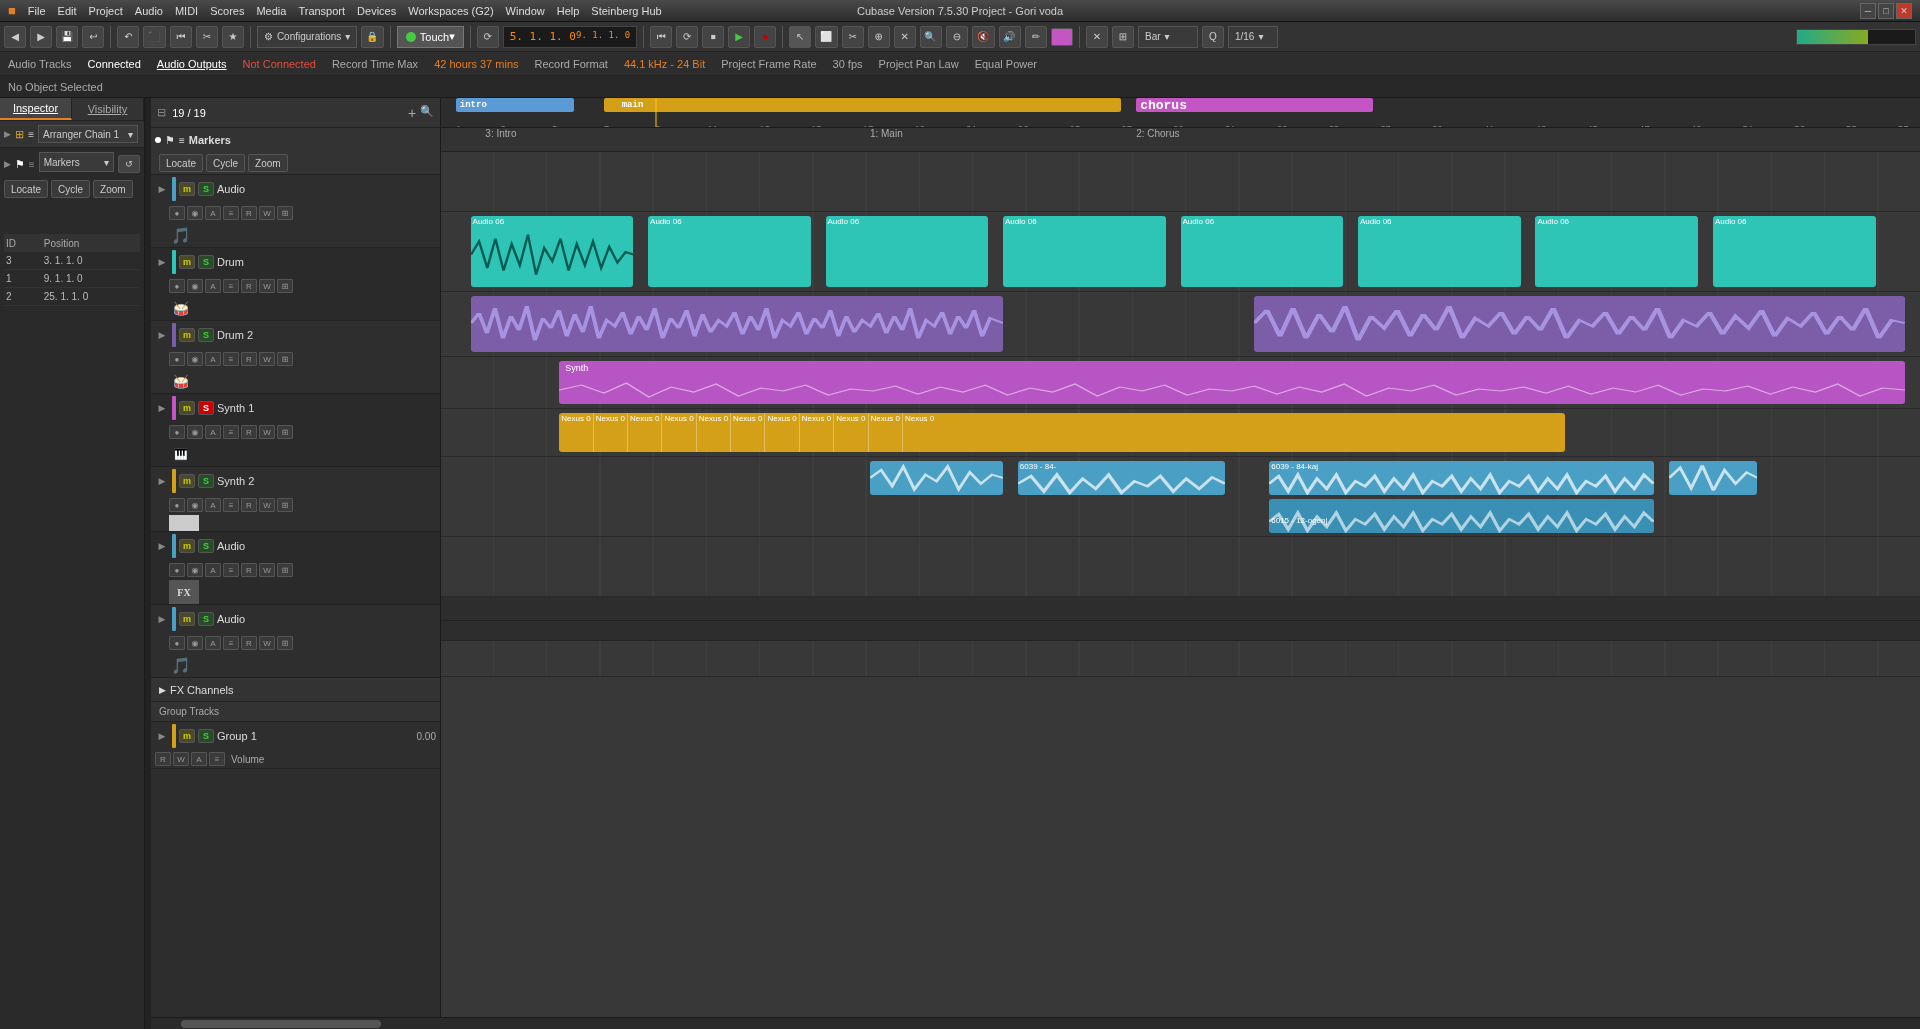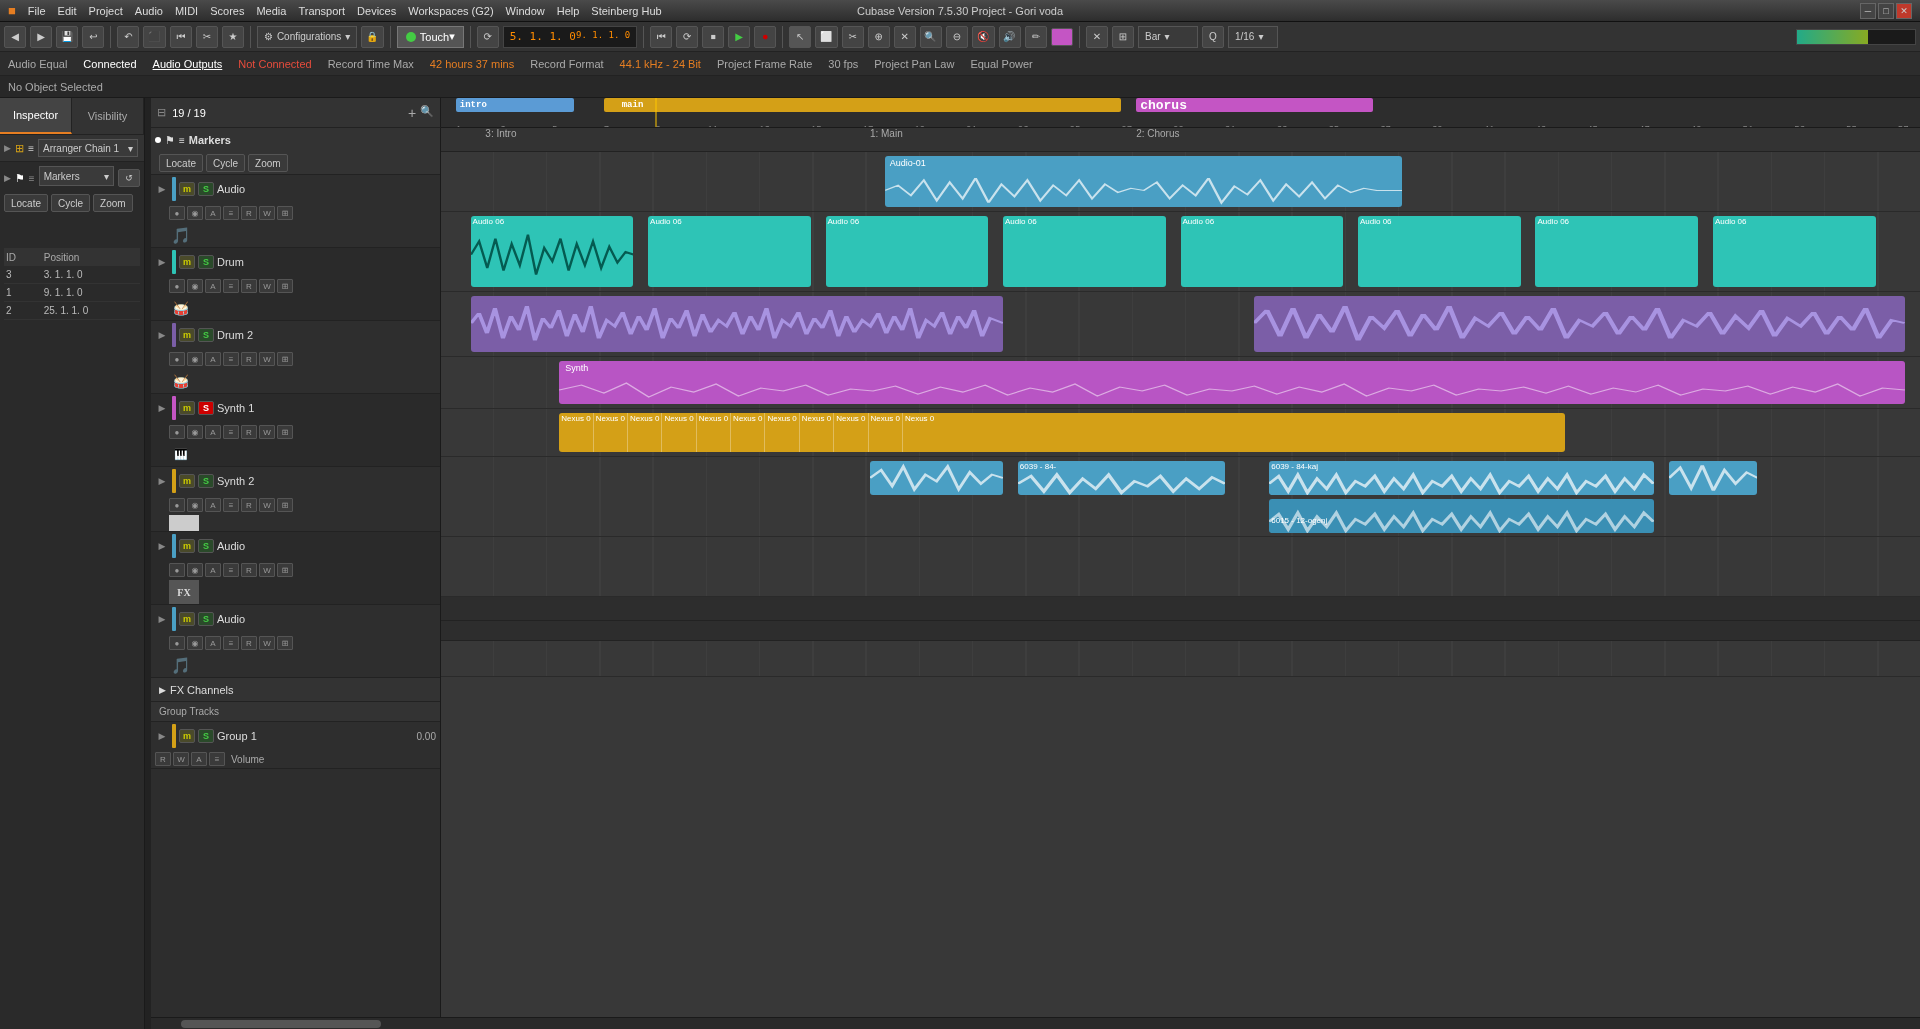--- a/index.html
+++ b/index.html
@@ -157,28 +157,29 @@
       flex-direction: column;
       overflow: hidden;
     }
     #inspector-tabs {
       display: flex;
       background: #333;
       border-bottom: 1px solid #222;
     }
     .inspector-tab {
       flex: 1;
-      height: 36px;
+      height: 22px;
       display: flex;
       align-items: center;
       justify-content: center;
       font-size: 11px;
       cursor: pointer;
       color: #aaa;
       border-right: 1px solid #222;
+      text-decoration: underline;
     }
     .inspector-tab.active {
       background: #444;
       color: #fff;
       border-bottom: 2px solid #e67e22;
     }
     .markers-dropdown {
       width: 100%;
       height: 20px;
       background: #3a3a3a;
@@ -483,21 +484,21 @@
   </div>
 
   <div style="margin-left:auto;display:flex;align-items:center;gap:4px;">
     <div style="width:120px;height:16px;background:#1a1a1a;border:1px solid #444;position:relative;">
       <div style="position:absolute;left:0;top:0;width:60%;height:100%;background:linear-gradient(to right,#2a8,#8a2);"></div>
     </div>
   </div>
 </div>
 
 <div id="status-bar">
-  <span>Audio Equal</span>
+  <span>Audio Tracks</span>
   <span class="active">Connected</span>
   <span class="active" style="text-decoration:underline;">Audio Outputs</span>
   <span class="warning">Not Connected</span>
   <span>Record Time Max</span>
   <span class="accent">42 hours 37 mins</span>
   <span>Record Format</span>
   <span class="accent">44.1 kHz - 24 Bit</span>
   <span>Project Frame Rate</span>
   <span>30 fps</span>
   <span>Project Pan Law</span>
@@ -824,26 +825,20 @@
         <div style="height:24px;background:#333;position:relative;border-bottom:1px solid #222;">
           <div style="position:absolute;left:3%;font-size:10px;color:#aaa;">3: Intro</div>
           <div style="position:absolute;left:29%;font-size:10px;color:#aaa;">1: Main</div>
           <div style="position:absolute;left:47%;font-size:10px;color:#aaa;">2: Chorus</div>
         </div>
 
         <div style="height:60px;border-bottom:1px solid #2a2a2a;position:relative;">
 
           <div style="position:absolute;inset:0;background:repeating-linear-gradient(to right,transparent,transparent 3.5%,rgba(255,255,255,0.03) 3.5%,rgba(255,255,255,0.03) 3.6%);"></div>
 
-          <div style="position:absolute;left:30%;width:35%;top:4px;bottom:4px;background:#4a9fc4;border-radius:3px;overflow:hidden;cursor:pointer;">
-            <div style="font-size:9px;color:#fff;padding:1px 3px;position:absolute;top:1px;left:2px;">Audio-01</div>
-            <svg style="position:absolute;top:14px;left:0;right:0;bottom:0;width:100%;height:80%;" preserveAspectRatio="none" viewBox="0 0 200 40">
-              <polyline points="0,20 5,15 10,25 15,10 20,30 25,12 30,28 35,8 40,32 45,14 50,26 55,10 60,30 65,15 70,25 75,10 80,28 85,14 90,22 95,18 100,20 105,12 110,28 115,15 120,25 125,8 130,32 135,16 140,24 145,10 150,30 155,14 160,26 165,12 170,28 175,15 180,22 185,18 190,20 200,20" fill="none" stroke="rgba(255,255,255,0.7)" stroke-width="1"></polyline>
-            </svg>
-          </div>
         </div>
 
         <div style="height:80px;border-bottom:1px solid #2a2a2a;position:relative;">
           <div style="position:absolute;inset:0;background:repeating-linear-gradient(to right,transparent,transparent 3.5%,rgba(255,255,255,0.03) 3.5%,rgba(255,255,255,0.03) 3.6%);"></div>
 
           <div style="position:absolute;left:2%;width:11%;top:4px;bottom:4px;background:#2ec4b6;border-radius:3px;overflow:hidden;cursor:pointer;">
             <div style="font-size:8px;color:#fff;padding:1px 2px;">Audio 06</div>
             <svg style="position:absolute;top:12px;width:100%;height:75%;" preserveAspectRatio="none" viewBox="0 0 100 40">
               <polyline points="0,20 5,10 10,30 15,8 20,32 25,12 30,28 35,5 40,35 45,15 50,25 55,8 60,32 65,12 70,28 75,10 80,30 85,14 90,26 95,18 100,20" fill="none" stroke="rgba(0,80,70,0.9)" stroke-width="1.5"></polyline>
             </svg>

